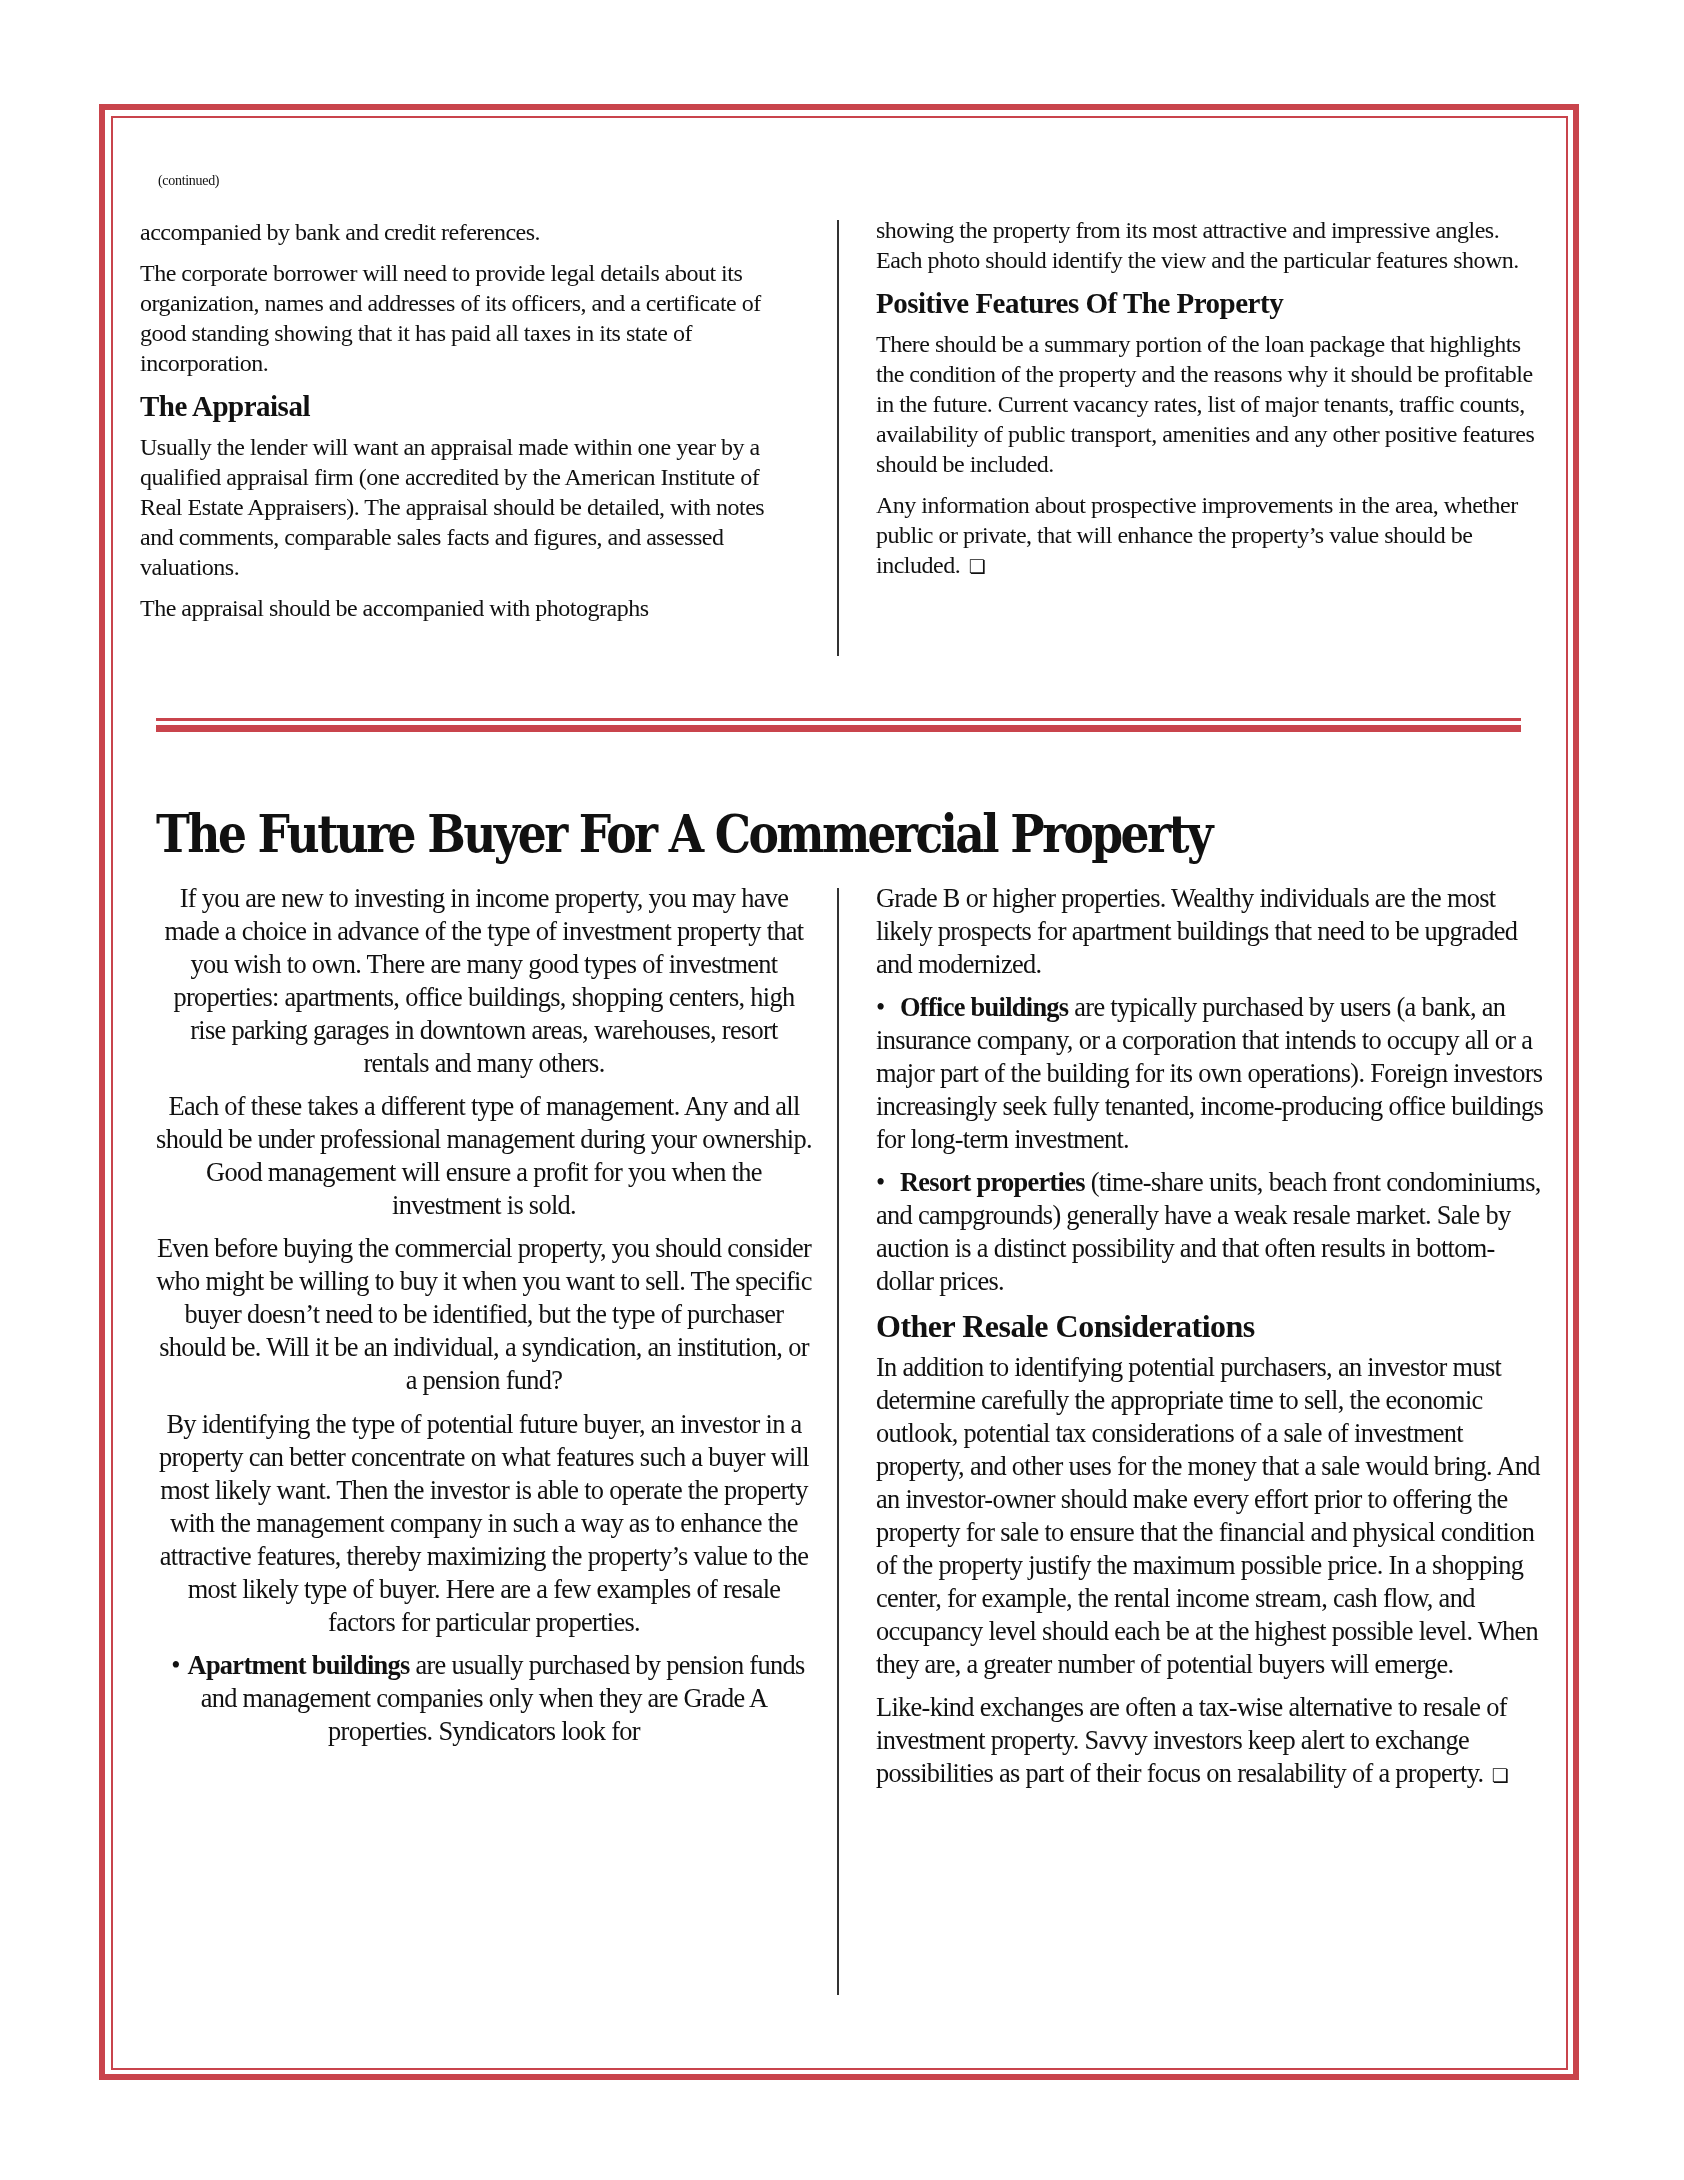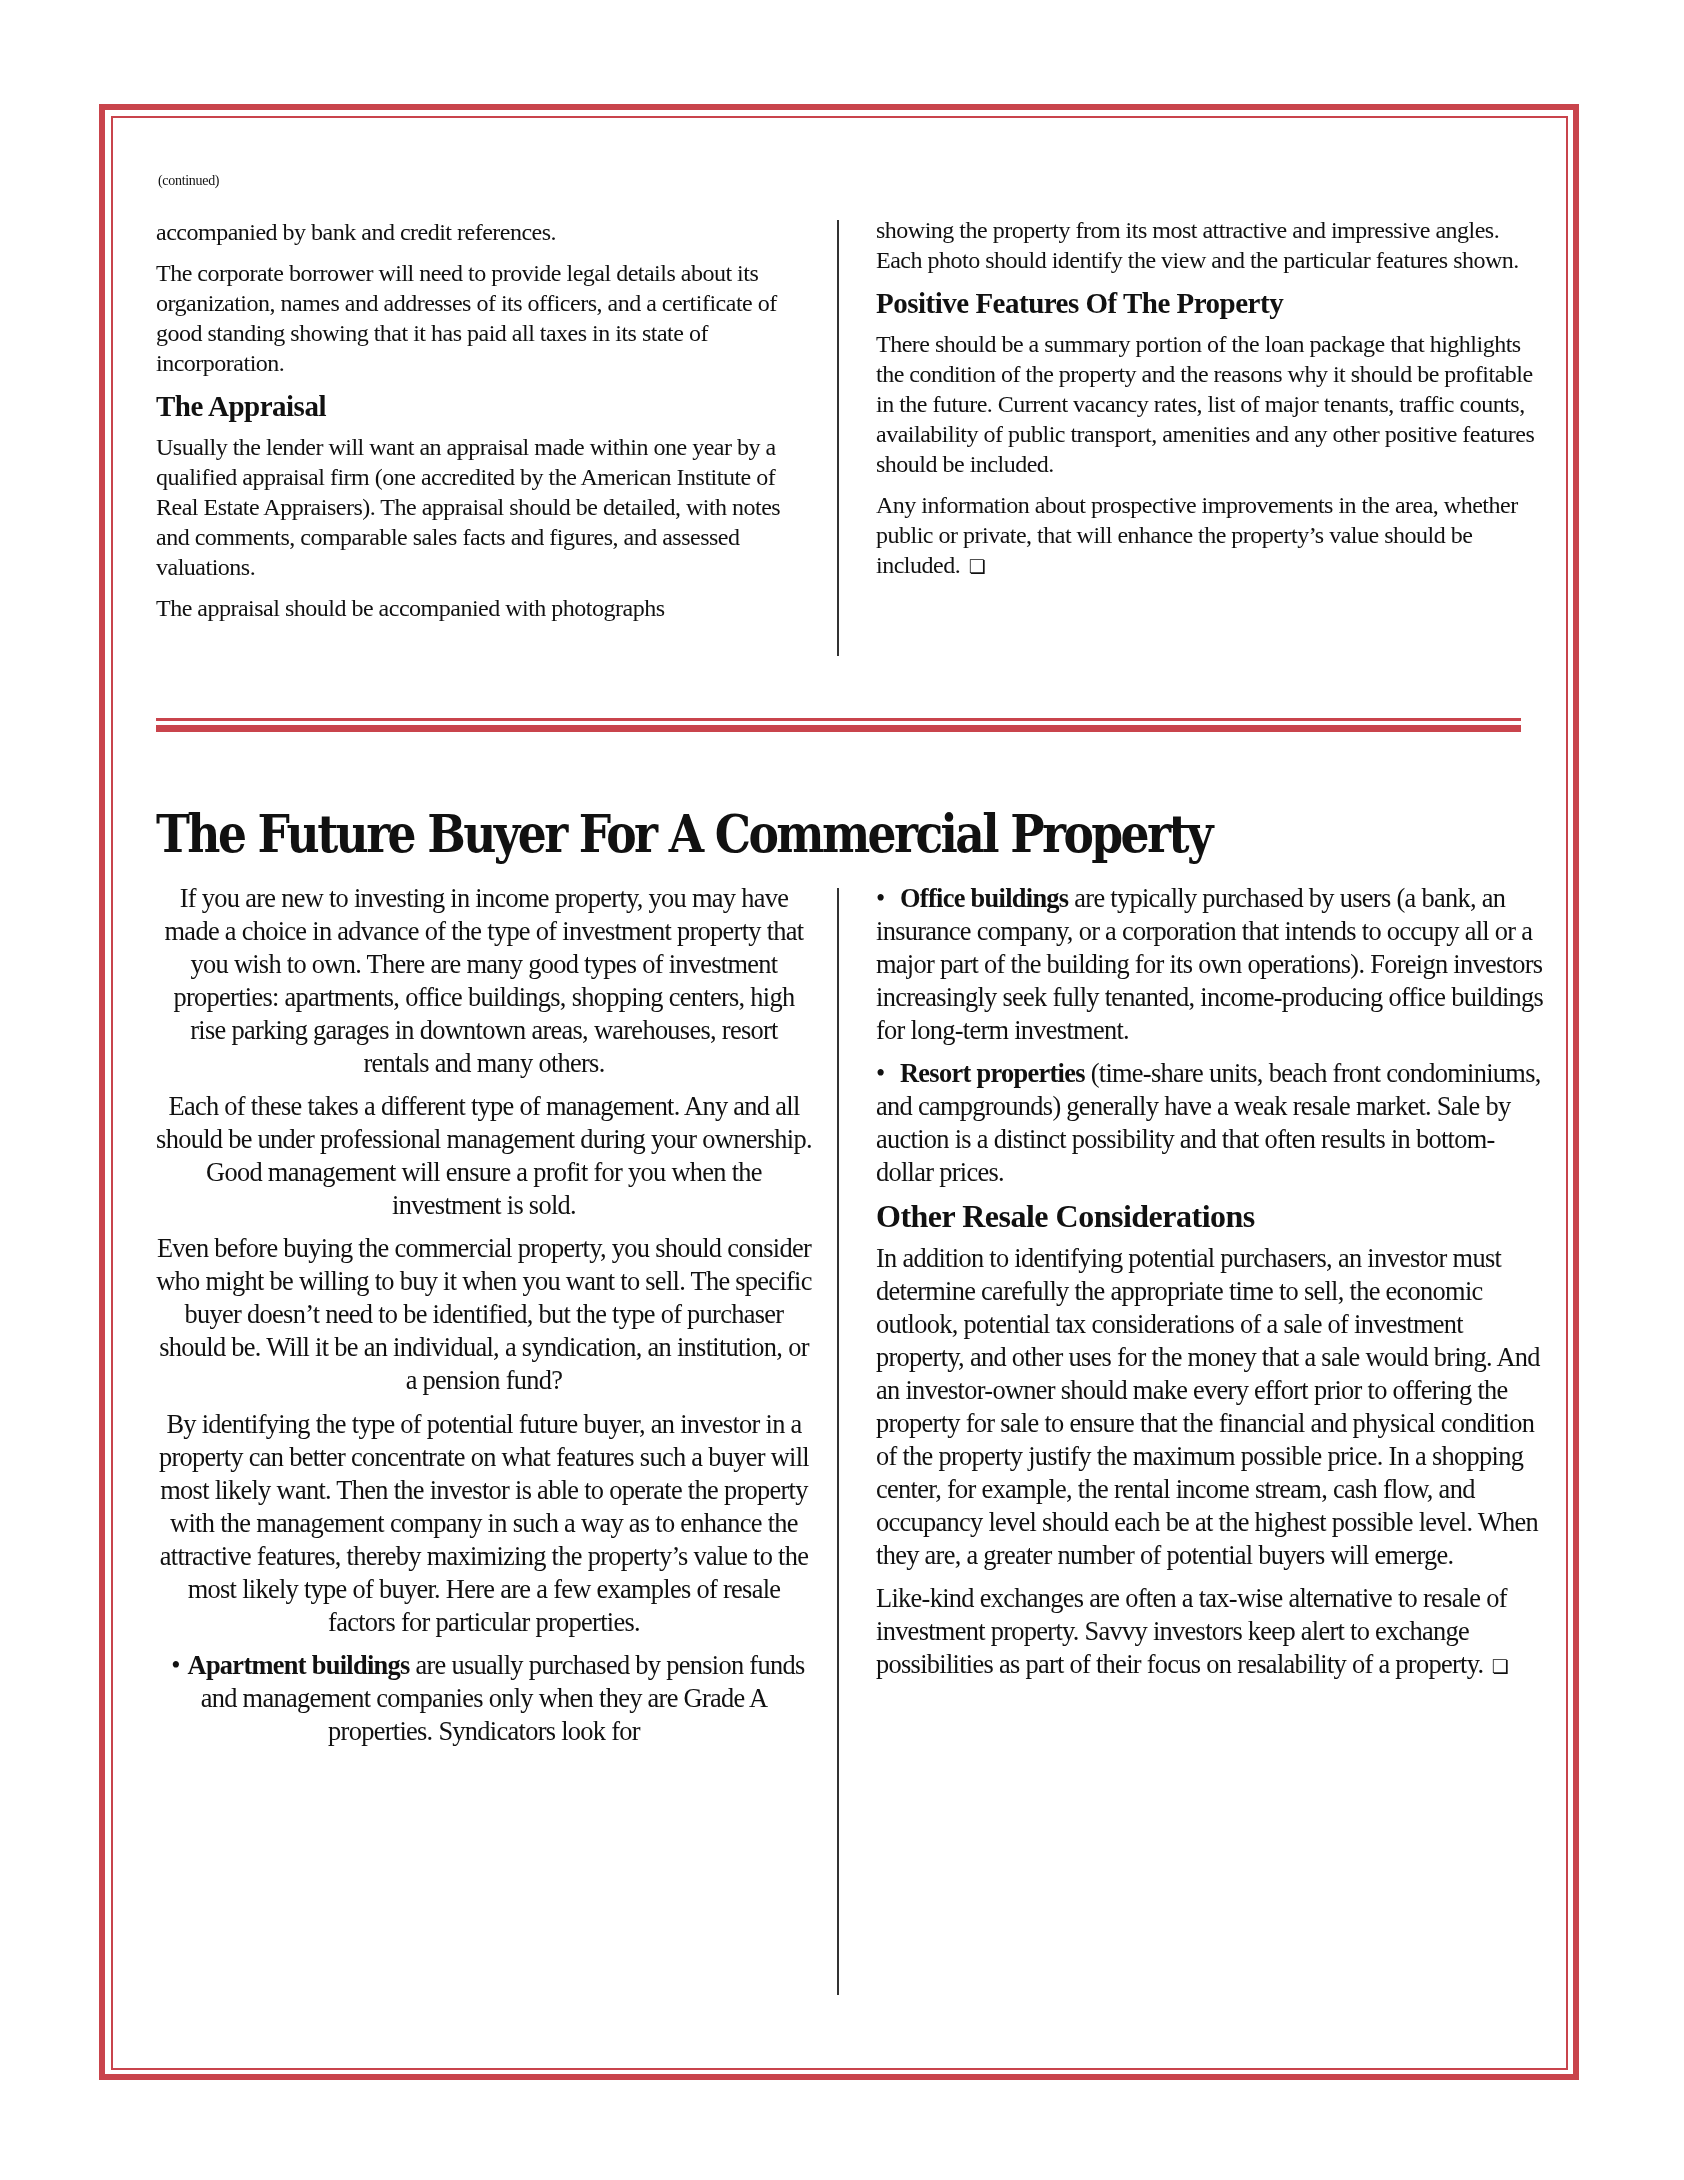--- a/index.html
+++ b/index.html
@@ -6,21 +6,21 @@
   body { width: 1685px; height: 2181px; position: relative; overflow: hidden;
          font-family: "Liberation Serif", "DejaVu Serif", serif; color: #111; }
   .outer-border { position: absolute; left: 99px; top: 104px; width: 1480px; height: 1976px;
          box-sizing: border-box; border: 6.8px solid #C9444C; }
   .inner-border { position: absolute; left: 111px; top: 116px; width: 1457px; height: 1954px;
          box-sizing: border-box; border: 2.6px solid #C9444C; }
   .continued { position: absolute; left: 158px; top: 173px; font-size: 14px; letter-spacing: -0.3px; }
   .col { position: absolute; font-size: 24px; line-height: 30px; letter-spacing: -0.5px; }
   .col p { margin: 0 0 11px 0; }
   .col h3 { margin: 0 0 8.5px 0; font-size: 29px; line-height: 34px; font-weight: bold; letter-spacing: -0.5px; }
-  .top-left { left: 156px; top: 217px; width: 647px; }
+  .top-left { left: 140px; top: 217px; width: 647px; }
   .top-right { left: 876px; top: 215px; width: 664px; }
   .vdiv { position: absolute; left: 837px; width: 1.7px; background: #333; }
   .vdiv-top { top: 220px; height: 436px; }
   .vdiv-bottom { top: 888px; height: 1107px; }
   .red-thin { position: absolute; left: 156px; top: 718px; width: 1365px; height: 2.6px; background: #C9444C; }
   .red-thick { position: absolute; left: 156px; top: 725px; width: 1365px; height: 6.8px; background: #C9444C; }
   .title { position: absolute; left: 156px; top: 806px; font-size: 53px; line-height: 55px;
            font-weight: bold; letter-spacing: -3px; transform: scaleX(0.86); transform-origin: left top;
            font-family: "DejaVu Serif", serif; white-space: nowrap; }
   .bot { font-size: 26.4px; line-height: 33px; letter-spacing: -0.7px; }
@@ -66,19 +66,20 @@
   <p>If you are new to investing in income property, you may have made a choice in advance of the type of investment property that you wish to own. There are many good types of investment properties: apartments, office buildings, shopping centers, high rise parking garages in downtown areas, warehouses, resort rentals and many others.</p>
   <p>Each of these takes a different type of management. Any and all should be under professional management during your ownership. Good management will ensure a profit for you when the investment is sold.</p>
   <p>Even before buying the commercial property, you should consider who might be willing to buy it when you want to sell. The specific buyer doesn’t need to be identified, but the type of purchaser should be. Will it be an individual, a syndication, an institution, or a pension fund?</p>
   <p>By identifying the type of potential future buyer, an investor in a property can better concentrate on what features such a buyer will most likely want. Then the investor is able to operate the property with the management company in such a way as to enhance the attractive features, thereby maximizing the property’s value to the most likely type of buyer. Here are a few examples of resale factors for particular properties.</p>
   <p><span class="bullet">•</span><b>Apartment buildings</b><span> are usually purchased by pension funds and management companies only when they are Grade A properties. Syndicators look for</span></p>
 </div>
 
 <div class="vdiv vdiv-bottom"></div>
 
 <div class="col bot bottom-right">
+  <p>Grade B or higher properties. Wealthy individuals are the most likely prospects for apartment buildings that need to be upgraded and modernized.</p>
   <p><span class="bullet">•</span><b>Office buildings</b><span> are typically purchased by users (a bank, an insurance company, or a corporation that intends to occupy all or a major part of the building for its own operations). Foreign investors increasingly seek fully tenanted, income-producing office buildings for long-term investment.</span></p>
   <p><span class="bullet">•</span><b>Resort properties</b><span> (time-share units, beach front condominiums, and campgrounds) generally have a weak resale market. Sale by auction is a distinct possibility and that often results in bottom-dollar prices.</span></p>
   <h3>Other Resale Considerations</h3>
   <p>In addition to identifying potential purchasers, an investor must determine carefully the appropriate time to sell, the economic outlook, potential tax considerations of a sale of investment property, and other uses for the money that a sale would bring. And an investor-owner should make every effort prior to offering the property for sale to ensure that the financial and physical condition of the property justify the maximum possible price. In a shopping center, for example, the rental income stream, cash flow, and occupancy level should each be at the highest possible level. When they are, a greater number of potential buyers will emerge.</p>
   <p><span>Like-kind exchanges are often a tax-wise alternative to resale of investment property. Savvy investors keep alert to exchange possibilities as part of their focus on resalability of a property.</span><span class="end-mark">❏</span></p>
 </div>
 
 
 </body></html>

